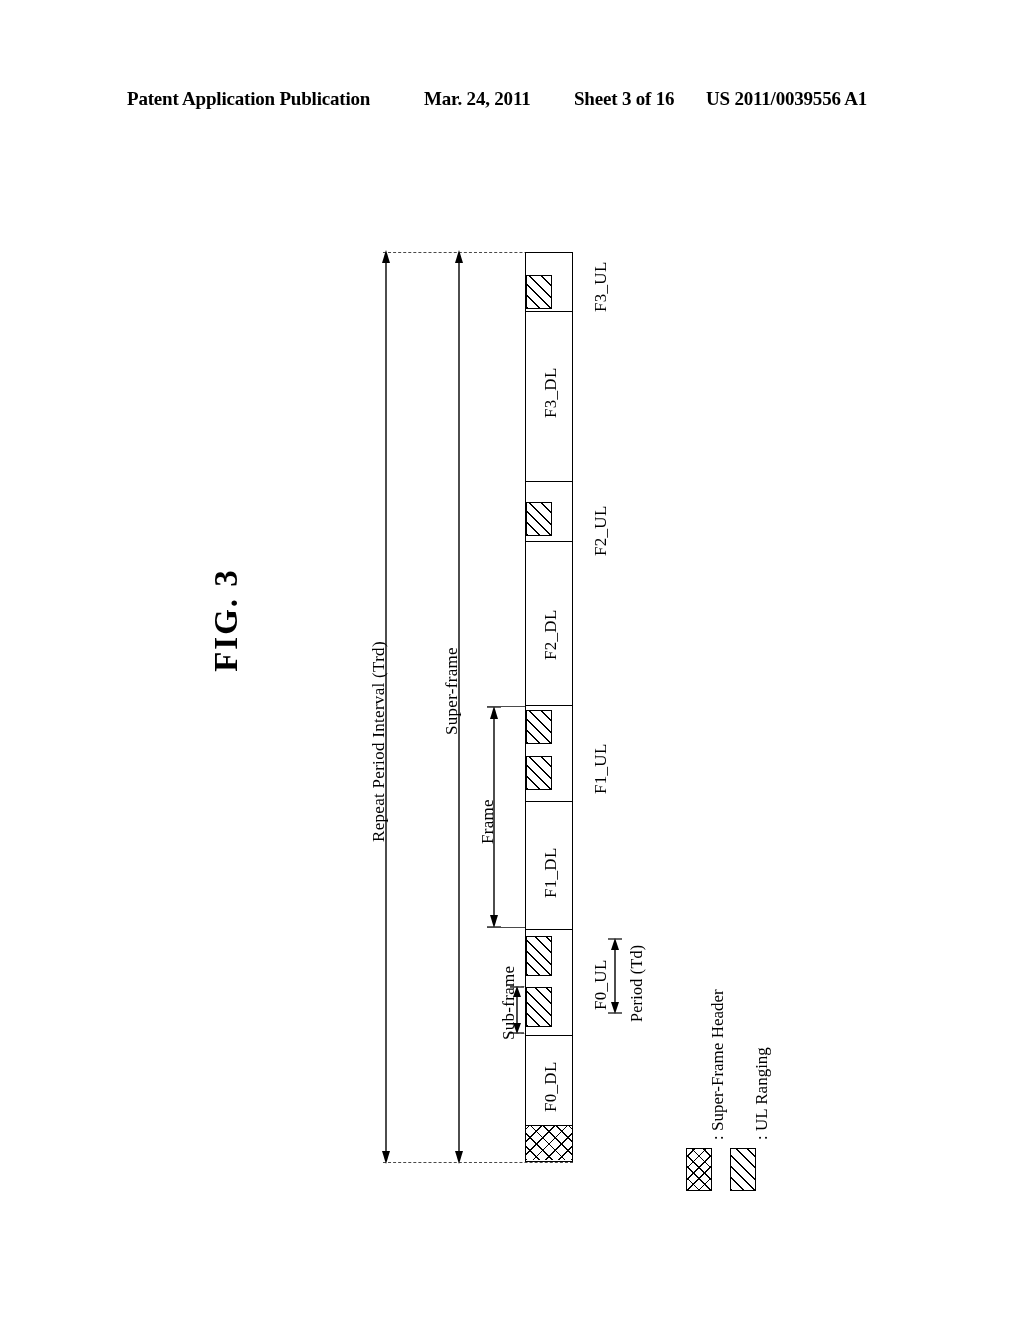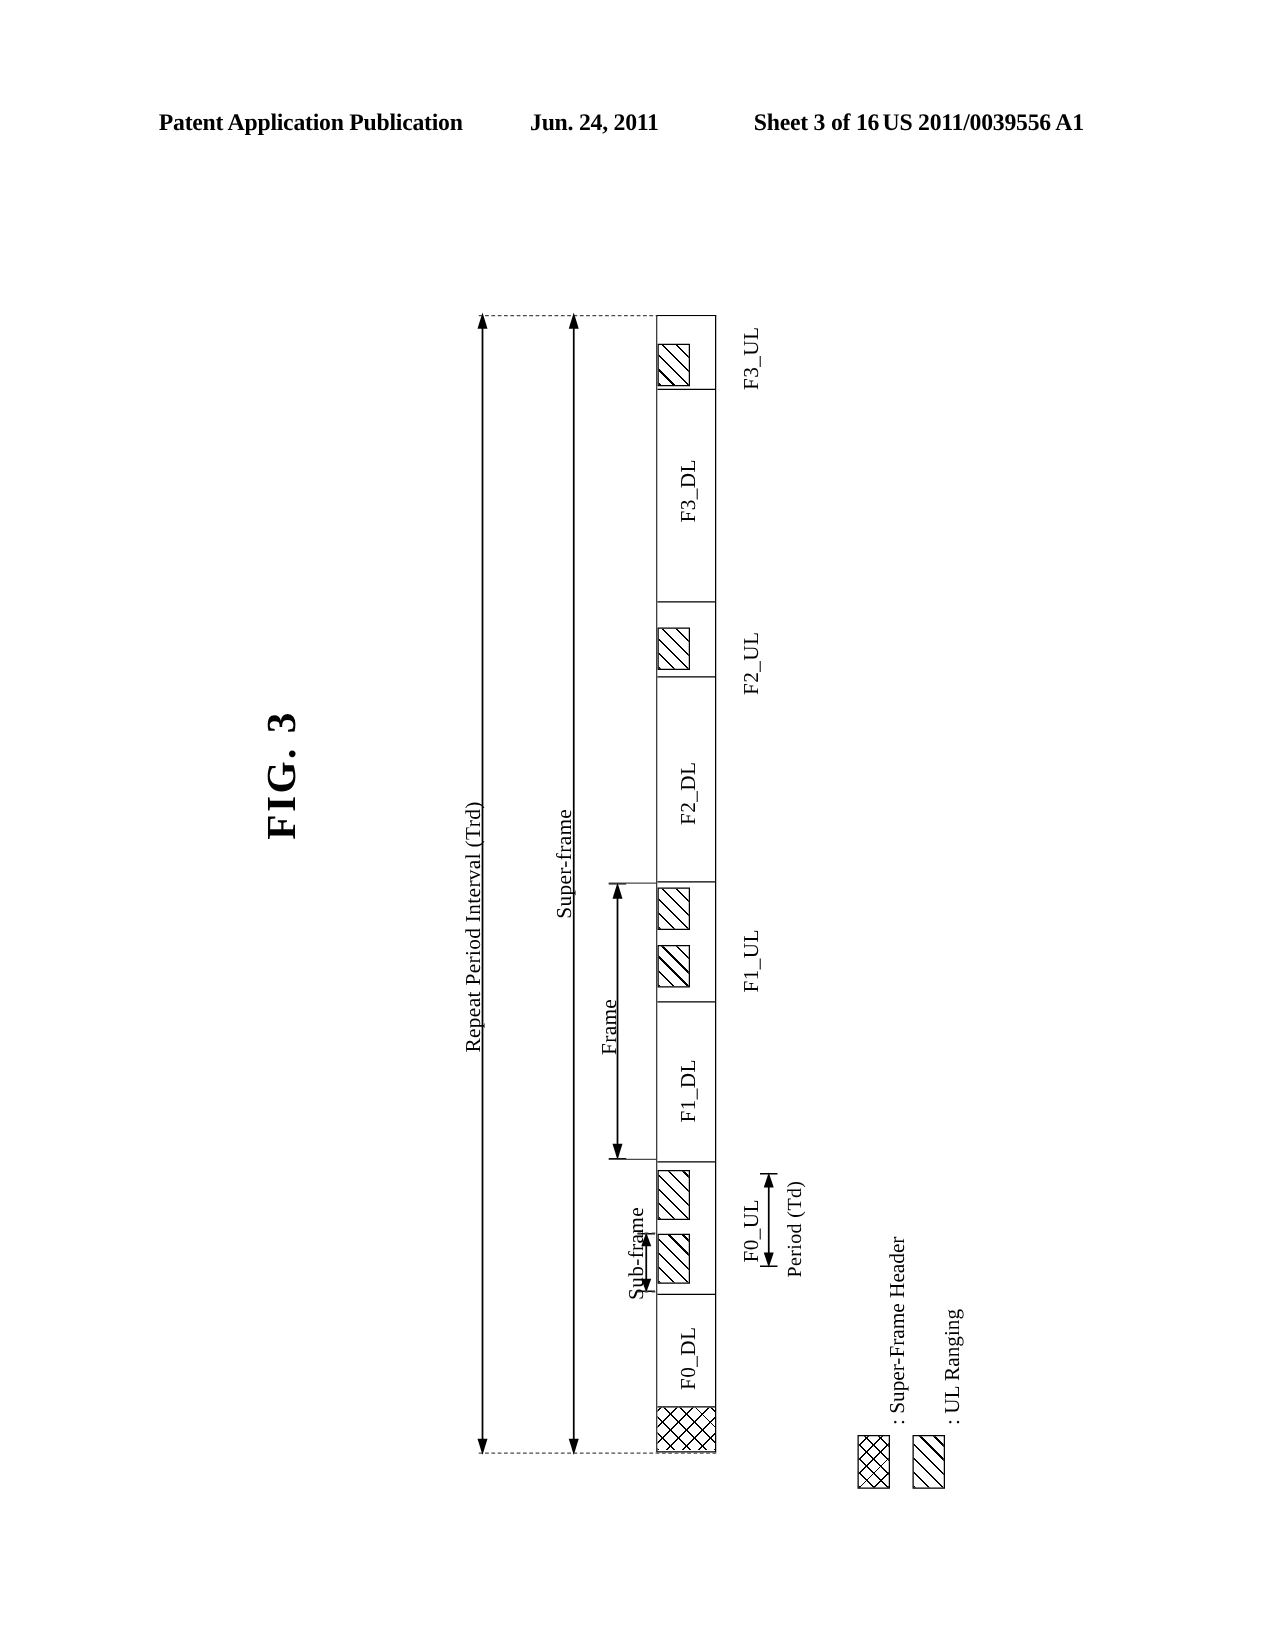--- a/index.html
+++ b/index.html
@@ -24,21 +24,21 @@
     width: 824px;
     height: 30px;
     display: flex;
     align-items: baseline;
     font-weight: bold;
     font-size: 19px;
     letter-spacing: -0.2px;
   }
   #patent-header .hdr-pub   { position: absolute; left: 127px; white-space: nowrap; }
   #patent-header .hdr-date  { position: absolute; left: 424px; white-space: nowrap; }
-  #patent-header .hdr-sheet { position: absolute; left: 574px; white-space: nowrap; margin-left: 29px; }
+  #patent-header .hdr-sheet { position: absolute; left: 574px; white-space: nowrap; }
   #patent-header .hdr-num   { position: absolute; left: 706px; white-space: nowrap; }
 
   
   #fig-title {
     position: absolute;
     left: 136px;
     top: 600px;
     width: 180px;
     height: 40px;
     transform: rotate(-90deg);
@@ -170,21 +170,21 @@
     white-space: nowrap;
     font-size: 17px;
     font-family: "Liberation Serif", "DejaVu Serif", serif;
   }
 </style>
 </head>
 <body>
 
 <div id="patent-header">
   <span class="hdr-pub">Patent Application Publication</span>
-  <span class="hdr-date">Jun. 24, 2011</span>
+  <span class="hdr-date">Mar. 24, 2011</span>
   <span class="hdr-sheet">Sheet 3 of 16</span>
   <span class="hdr-num">US 2011/0039556 A1</span>
 </div>
 
 <div id="fig-title">FIG. 3</div>
 
 <div id="diagram">
 
   <div class="dashline" style="left:383px; top:1162px; width:190px;"></div>
 

